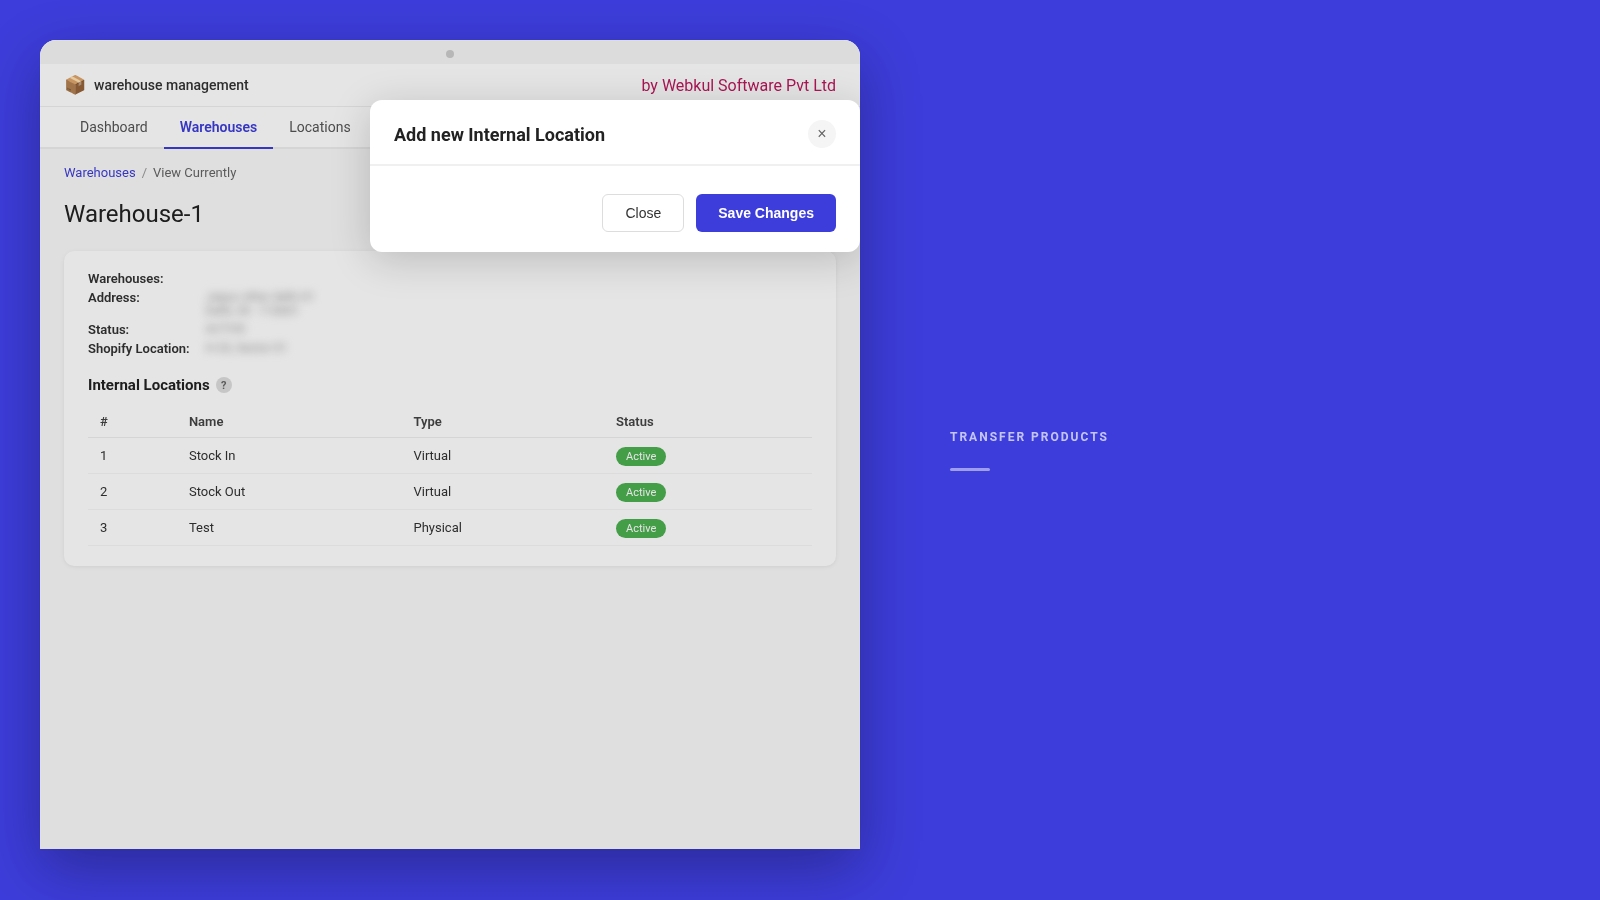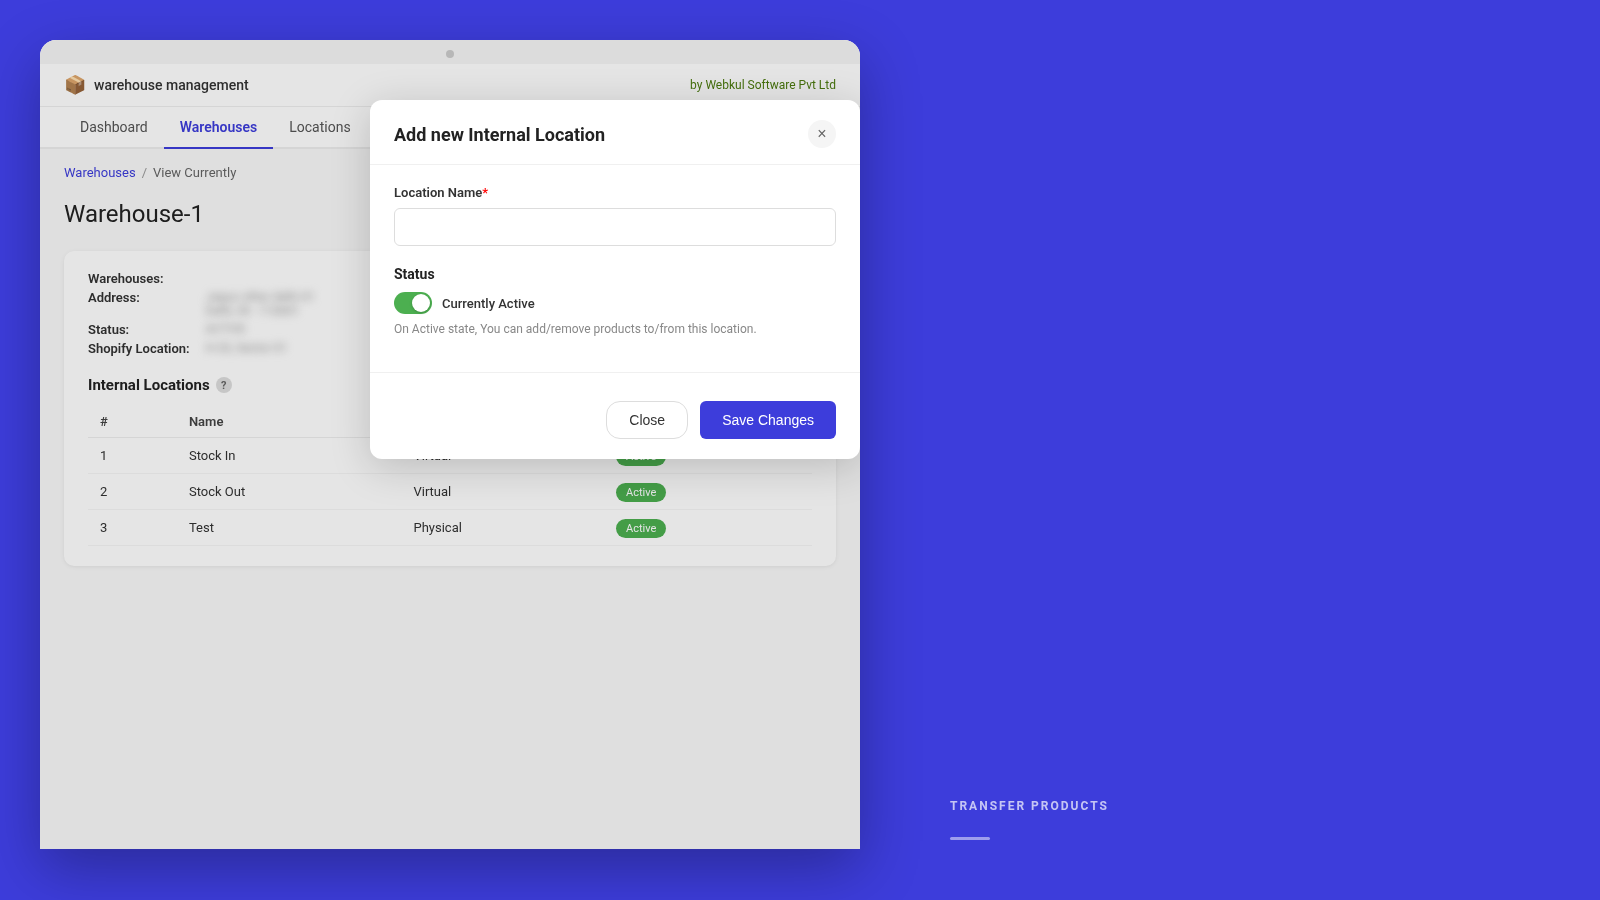--- a/index.html
+++ b/index.html
@@ -65,22 +65,22 @@
       width: 22px;
       height: 22px;
       font-size: 18px;
     }
     .app-title {
       font-size: 14px;
       font-weight: 500;
       color: #333;
     }
     .app-subtitle {
-      font-size: 12px;
-      color: #4d7c0f;
+      font-size: 16px;
+      color: #be185d;
     }
 
     
     .app-nav {
       background: white;
       padding: 0 24px;
       display: flex;
       gap: 0;
       border-bottom: 2px solid #eee;
     }
@@ -360,44 +360,44 @@
       display: flex;
       justify-content: flex-end;
       gap: 12px;
     }
 
     .btn-outline {
       background: white;
       color: #333;
       border: 1.5px solid #ddd;
       padding: 10px 22px;
-      border-radius: 14px;
+      border-radius: 6px;
       font-size: 14px;
       font-weight: 500;
       cursor: pointer;
     }
     .btn-save {
       background: #3d3ddb;
       color: white;
       border: none;
       padding: 10px 22px;
       border-radius: 6px;
       font-size: 14px;
-      font-weight: 400;
+      font-weight: 700;
       cursor: pointer;
     }
 
     
     .right-panel {
       flex: 1;
       background: #3d3ddb;
       padding: 60px 50px;
       display: flex;
       flex-direction: column;
-      justify-content: flex-end;
+      justify-content: center;
     }
 
     .right-label {
       font-size: 12px;
       font-weight: 700;
       letter-spacing: 2px;
       color: rgba(255,255,255,0.7);
       text-transform: uppercase;
       margin-bottom: 24px;
     }
@@ -511,35 +511,20 @@
         </table>
       </div>
     </div>
 
     <div class="modal-overlay">
       <div class="modal">
         <div class="modal-header">
           <span class="modal-title">Add new Internal Location</span>
           <button class="modal-close">×</button>
         </div>
-        <div class="modal-body">
-          <label class="form-label">
-            <span>Location Name</span><span class="required">*</span>
-          </label>
-          <input type="text" class="form-input" placeholder="" style="">
-
-          <div class="status-section-title">Status</div>
-
-          <div class="toggle-row">
-            <div class="toggle"></div>
-            <span class="toggle-label">Currently Active</span>
-          </div>
-
-          <p class="status-desc">On Active state, You can add/remove products to/from this location.</p>
-        </div>
         <div class="modal-divider"></div>
         <div class="modal-footer">
           <button class="btn-outline">Close</button>
           <button class="btn-save">Save Changes</button>
         </div>
       </div>
     </div>
   </div>
 </div>
 

